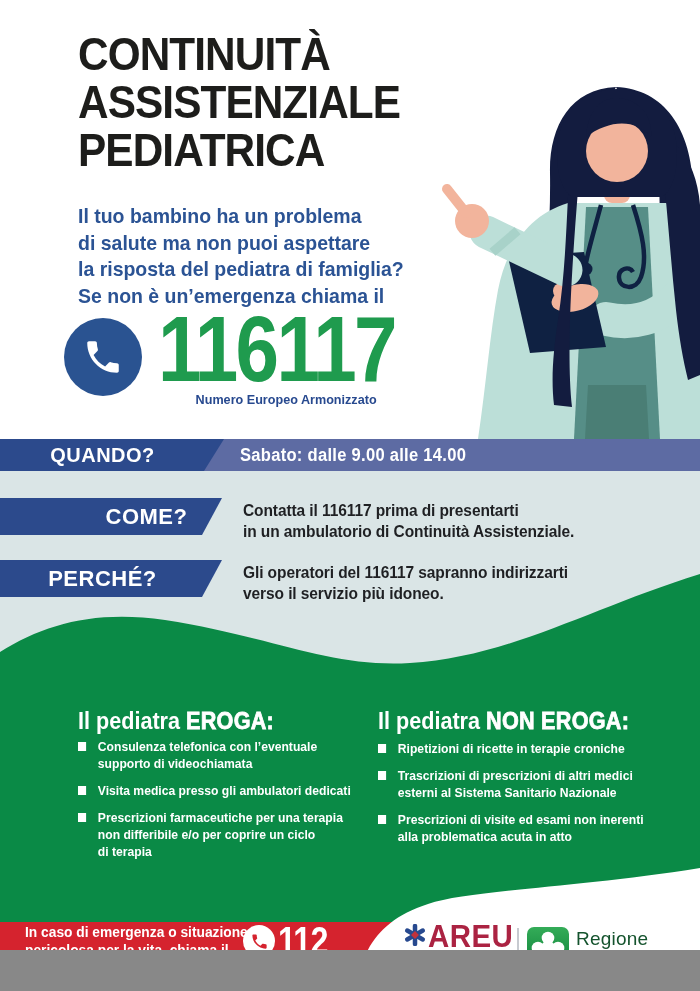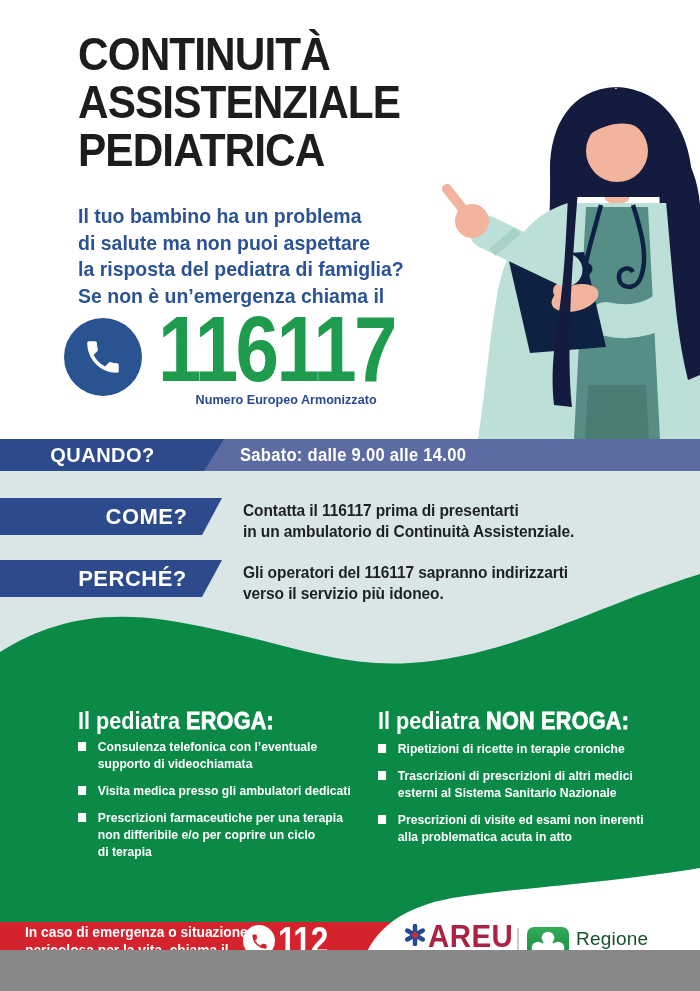--- a/index.html
+++ b/index.html
@@ -50,21 +50,21 @@
     left:240px;top:439px;line-height:32px;font-size:18px;font-weight:800;
     color:#fff;transform:scaleX(.92);letter-spacing:.3px;
   }
   .mini-banner{
     width:226px;height:37px;background:#2c4a8c;
     clip-path:polygon(0 0,222px 0,202px 100%,0 100%);
   }
   .come-banner{left:0;top:498px;}
   .perche-banner{left:0;top:560px;}
   .come-label{left:0;top:498px;width:205px;line-height:37px;font-size:22px;margin-left:44px;}
-  .perche-label{left:0;top:560px;width:205px;line-height:37px;font-size:22px;padding-left:30px;}
+  .perche-label{left:0;top:560px;width:205px;line-height:37px;font-size:22px;}
   .banner-copy{
     left:243px;font-size:16.5px;line-height:20.5px;font-weight:700;
     color:#1f2023;transform:scaleX(.94);letter-spacing:-0.1px;
   }
   .come-copy{top:500px;}
   .perche-copy{top:562px;}
 
   
   .wave{left:0;top:558px;width:700px;height:433px;}
   .col-head{

